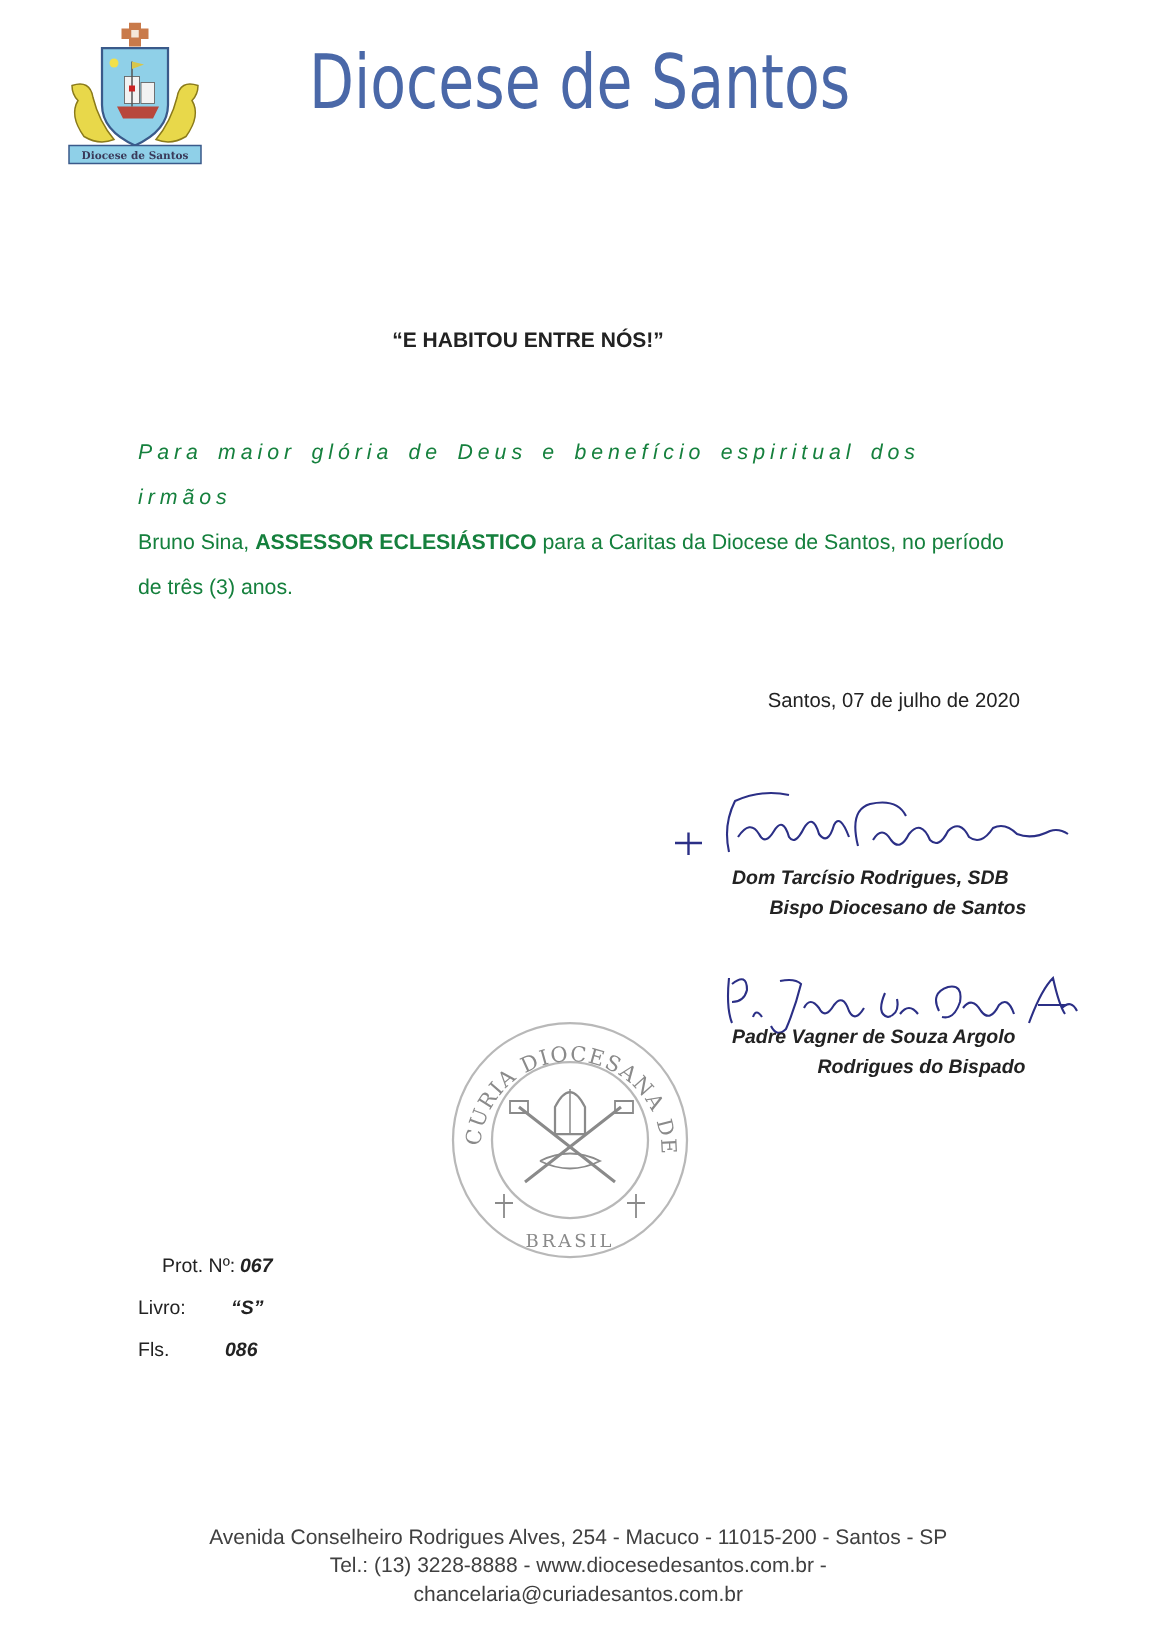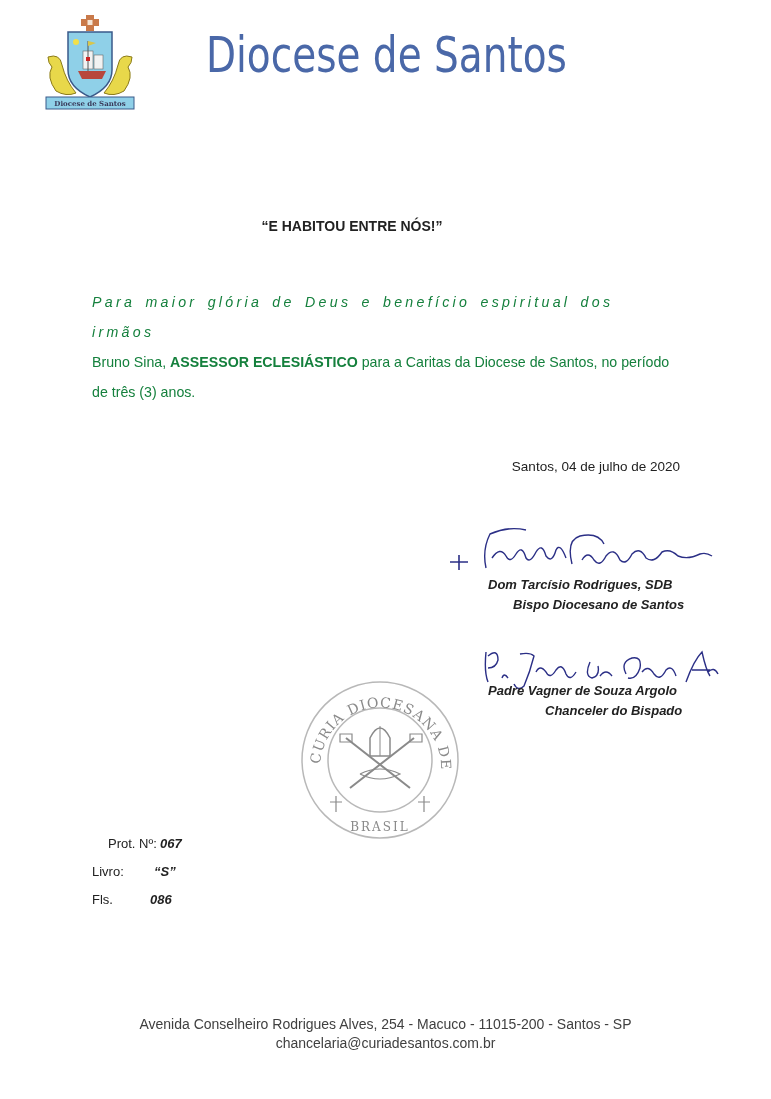--- a/index.html
+++ b/index.html
@@ -71,34 +71,34 @@
 <div id="header-title" class="abs">Diocese de Santos</div>
 
 <div id="motto" class="abs">“E HABITOU ENTRE NÓS!”</div>
 
 <div id="body-text" class="abs">
   <div><span class="spaced">Para maior glória de Deus e benefício espiritual dos irmãos</span></div>
   <div><span>Bruno Sina, </span><b>ASSESSOR ECLESIÁSTICO</b><span> para a Caritas da Diocese de Santos, no período</span></div>
   <div>de três (3) anos.</div>
 </div>
 
-<div id="date" class="abs">Santos, 04 de julho de 2020</div>
+<div id="date" class="abs">Santos, 07 de julho de 2020</div>
 
 <svg id="sig1" class="abs" viewBox="0 0 270 60">
   <path d="M2 42 H20 M11 35 V50" stroke="#2b2f86" stroke-width="1.6" fill="none"></path>
   <path d="M38 48 Q34 30 42 14 Q60 6 78 10 M44 38 Q52 26 58 36 Q62 44 68 34 Q74 24 78 38 Q82 44 88 32 Q94 22 98 36 Q104 44 108 30 Q112 22 118 38 M124 44 Q118 20 132 16 Q150 12 156 24 M134 40 Q140 30 146 40 Q152 48 158 36 Q166 26 172 40 Q178 46 184 34 Q192 26 198 38 Q206 44 214 32 Q222 28 230 36 Q240 40 252 34 Q258 32 264 36" stroke="#2b2f86" stroke-width="1.4" fill="none"></path>
 </svg>
 <div id="bishop-name" class="abs sig-name">Dom Tarcísio Rodrigues, SDB</div>
 <div id="bishop-title" class="abs sig-name">Bispo Diocesano de Santos</div>
 
 <svg id="sig2" class="abs" viewBox="0 0 240 50">
   <path d="M6 10 Q4 30 8 40 M8 14 Q18 6 18 18 Q16 26 8 26 M22 36 Q24 30 28 36 M40 12 Q50 10 54 14 Q50 30 44 44 Q38 50 34 42 M56 30 Q60 22 66 30 Q70 38 76 28 Q82 20 86 32 Q90 40 96 30 M110 20 Q104 34 112 36 Q120 34 118 24 M120 34 Q126 26 132 34 M146 32 Q140 20 152 16 Q162 14 160 26 Q156 38 148 36 M162 30 Q168 22 174 32 Q180 40 186 28 Q192 22 196 34 M206 40 Q214 18 222 10 Q226 28 230 34 M212 28 H230 M228 30 Q234 24 238 32" stroke="#2b2f86" stroke-width="1.4" fill="none"></path>
 </svg>
 <div id="chancellor-name" class="abs sig-name">Padre Vagner de Souza Argolo</div>
-<div id="chancellor-title" class="abs sig-name">Chanceler do Bispado</div>
+<div id="chancellor-title" class="abs sig-name">Rodrigues do Bispado</div>
 
 <svg id="seal" class="abs" viewBox="0 0 165 165">
   <defs>
     <path id="sealTop" d="M22 90 A60 60 0 1 1 143 90"></path>
     <path id="sealBot" d="M50 145 A60 60 0 0 0 115 145"></path>
   </defs>
   <circle cx="82" cy="82" r="78" fill="none" stroke="#9a9a9a" stroke-width="1.5" opacity="0.7"></circle>
   <circle cx="82" cy="82" r="52" fill="none" stroke="#9a9a9a" stroke-width="1.5" opacity="0.7"></circle>
   <text font-size="14" fill="#8a8a8a" font-family="DejaVu Serif, serif" letter-spacing="1">
     <textPath href="#sealTop" startOffset="2%">CURIA DIOCESANA DE SANTOS</textPath>
@@ -122,14 +122,15 @@
   <span>Livro:</span>
   <span class="reg-val" style="left:62px;">“S”</span>
 </div>
 <div class="abs reg-row" style="top:892px;">
   <span>Fls.</span>
   <span class="reg-val" style="left:58px;">086</span>
 </div>
 
 <div id="footer" class="abs">
   <div>Avenida Conselheiro Rodrigues Alves, 254 - Macuco - 11015-200 - Santos - SP</div>
+  <div>Tel.: (13) 3228-8888 -  www.diocesedesantos.com.br -</div>
   <div>chancelaria@curiadesantos.com.br</div>
 </div>
 
 </body></html>

